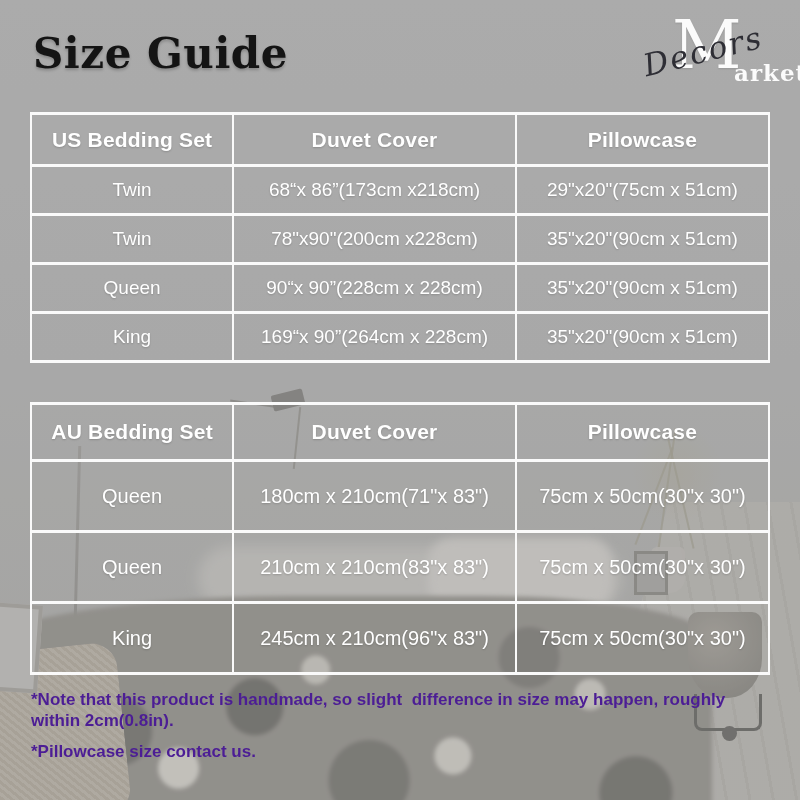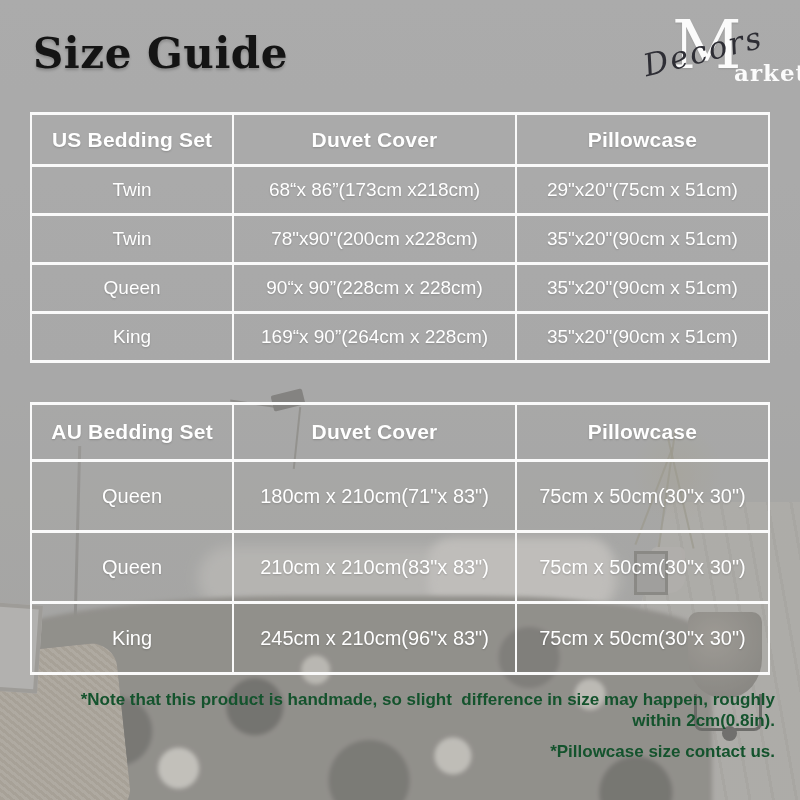--- a/index.html
+++ b/index.html
@@ -77,21 +77,21 @@
   #us-table{top:99px;height:249px;}
   #us-table thead tr{height:52px;}
   #us-table tbody tr{height:49px;}
   #us-table td{font-size:19px;}
   #au-table{top:389px;height:273px;}
   #au-table thead tr{height:57px;}
   #au-table tbody tr{height:54px;}
   #au-table td{font-size:20px;}
   col.c1{width:27.4%;} col.c2{width:38.3%;} col.c3{width:34.3%;}
 
-  .notes{position:absolute;left:31px;top:676px;width:744px;color:#14532d;text-align:right;}
+  .notes{position:absolute;left:31px;top:676px;width:744px;color:#4c1d95;}
   .notes p{margin:0;font-weight:bold;font-size:17px;line-height:21px;white-space:pre-wrap;}
   .notes p + p{margin-top:10px;}
 </style>
 </head>
 <body>
 
 <div class="photo">
   <div class="wall"></div>
   <div class="floor"></div>
   <div class="lamp-arm"></div>

